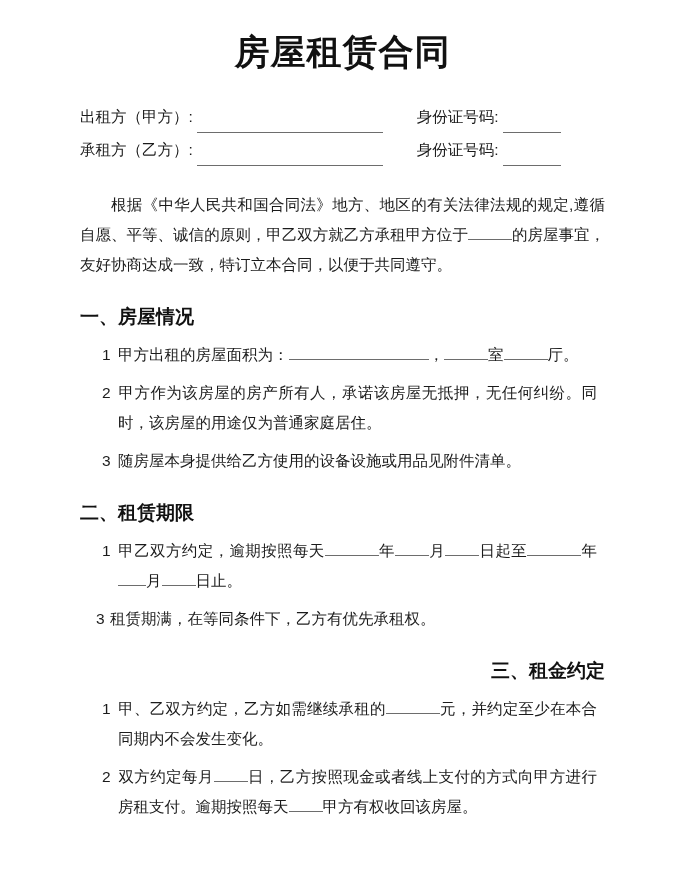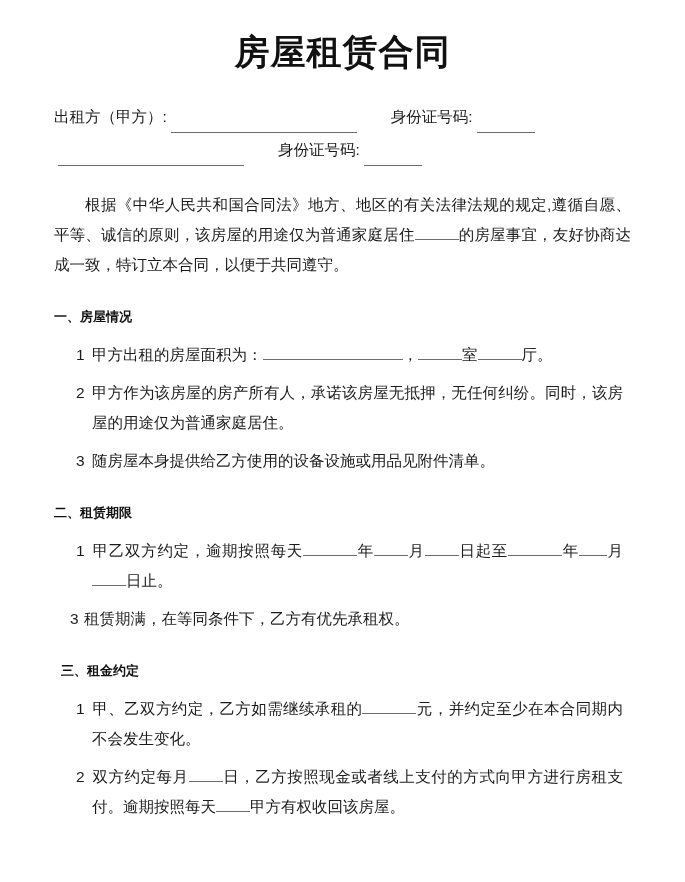--- a/index.html
+++ b/index.html
@@ -14,21 +14,21 @@
     font-family: "Liberation Sans", "DejaVu Sans", sans-serif;
     color: #1b1b1b;
     -webkit-font-smoothing: antialiased;
   }
 
   .page {
     position: relative;
     width: 685px;
     height: 722px;
     box-sizing: border-box;
-    padding: 0 54px;
+    padding: 0 80px;
     border-radius: 11px;
   }
 
   
   .doc-title {
     margin: 0;
     padding-top: 30px;
     text-align: center;
     font-size: 35px;
     line-height: 44px;
@@ -75,29 +75,30 @@
   }
   .preamble {
     margin-top: 24px;
     text-indent: 2em;
   }
 
   .section {
     margin-top: 22px;
   }
   .section-heading {
-    font-size: 13px;
+    font-size: 19px;
     line-height: 30px;
     font-weight: 700;
     margin: 4px 0 2px 0;
     color: #111111;
   }
   
   .section-heading.indented {
     padding-left: 7px;
+    text-align: right;
   }
 
   .item {
     font-size: 15.5px;
     line-height: 30px;
     margin: 8px;
     text-align: justify;
     text-justify: inter-ideograph;
     padding-left: 30px;
     text-indent: -30px;
@@ -132,28 +133,29 @@
   <div class="party-block">
 
     <div class="party-row">
       <span class="party-label">出租方（甲方）:</span>
       <span class="blank blank-name"></span>
       <span class="party-id">身份证号码:</span>
       <span class="blank blank-id"></span>
     </div>
 
     <div class="party-row">
+      <span class="party-label">承租方（乙方）:</span>
       <span class="blank blank-name"></span>
       <span class="party-id">身份证号码:</span>
       <span class="blank blank-id"></span>
     </div>
 
   </div>
 
-  <p class="para preamble"><span>根据《中华人民共和国合同法》地方、地区的有关法律法规的规定,遵循自愿、平等、诚信的原则，该房屋的用途仅为普通家庭居住</span><span class="u u-md"></span><span>的房屋事宜，友好协商达成一致，特订立本合同，以便于共同遵守。</span></p>
+  <p class="para preamble"><span>根据《中华人民共和国合同法》地方、地区的有关法律法规的规定,遵循自愿、平等、诚信的原则，甲乙双方就乙方承租甲方位于</span><span class="u u-md"></span><span>的房屋事宜，友好协商达成一致，特订立本合同，以便于共同遵守。</span></p>
 
   <div class="section">
     <div class="section-heading">一、房屋情况</div>
 
     <p class="item"><span class="item-num">1</span><span>甲方出租的房屋面积为：</span><span class="u u-xl"></span><span>，</span><span class="u u-md"></span><span>室</span><span class="u u-md"></span><span>厅。</span></p>
 
     <p class="item"><span class="item-num">2</span><span>甲方作为该房屋的房产所有人，承诺该房屋无抵押，无任何纠纷。同时，该房屋的用途仅为普通家庭居住。</span></p>
 
     <p class="item"><span class="item-num">3</span><span>随房屋本身提供给乙方使用的设备设施或用品见附件清单。</span></p>
   </div>

